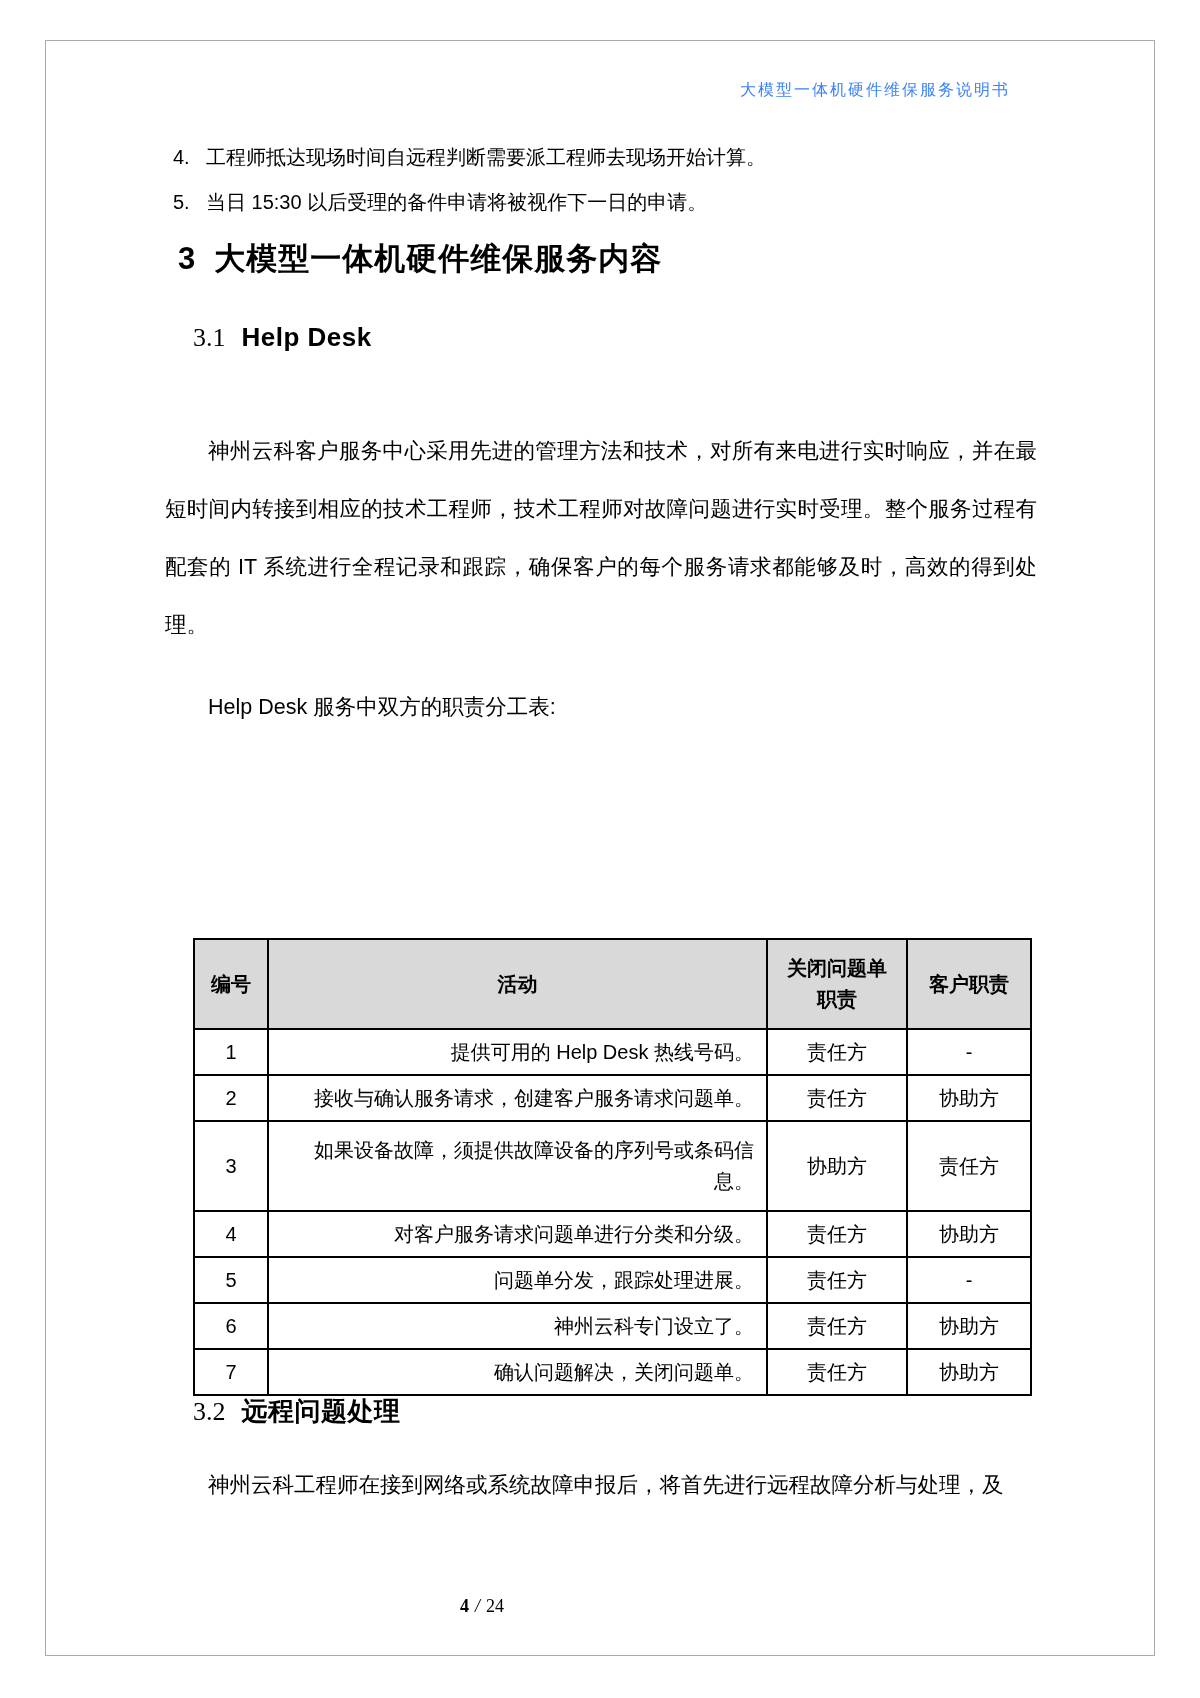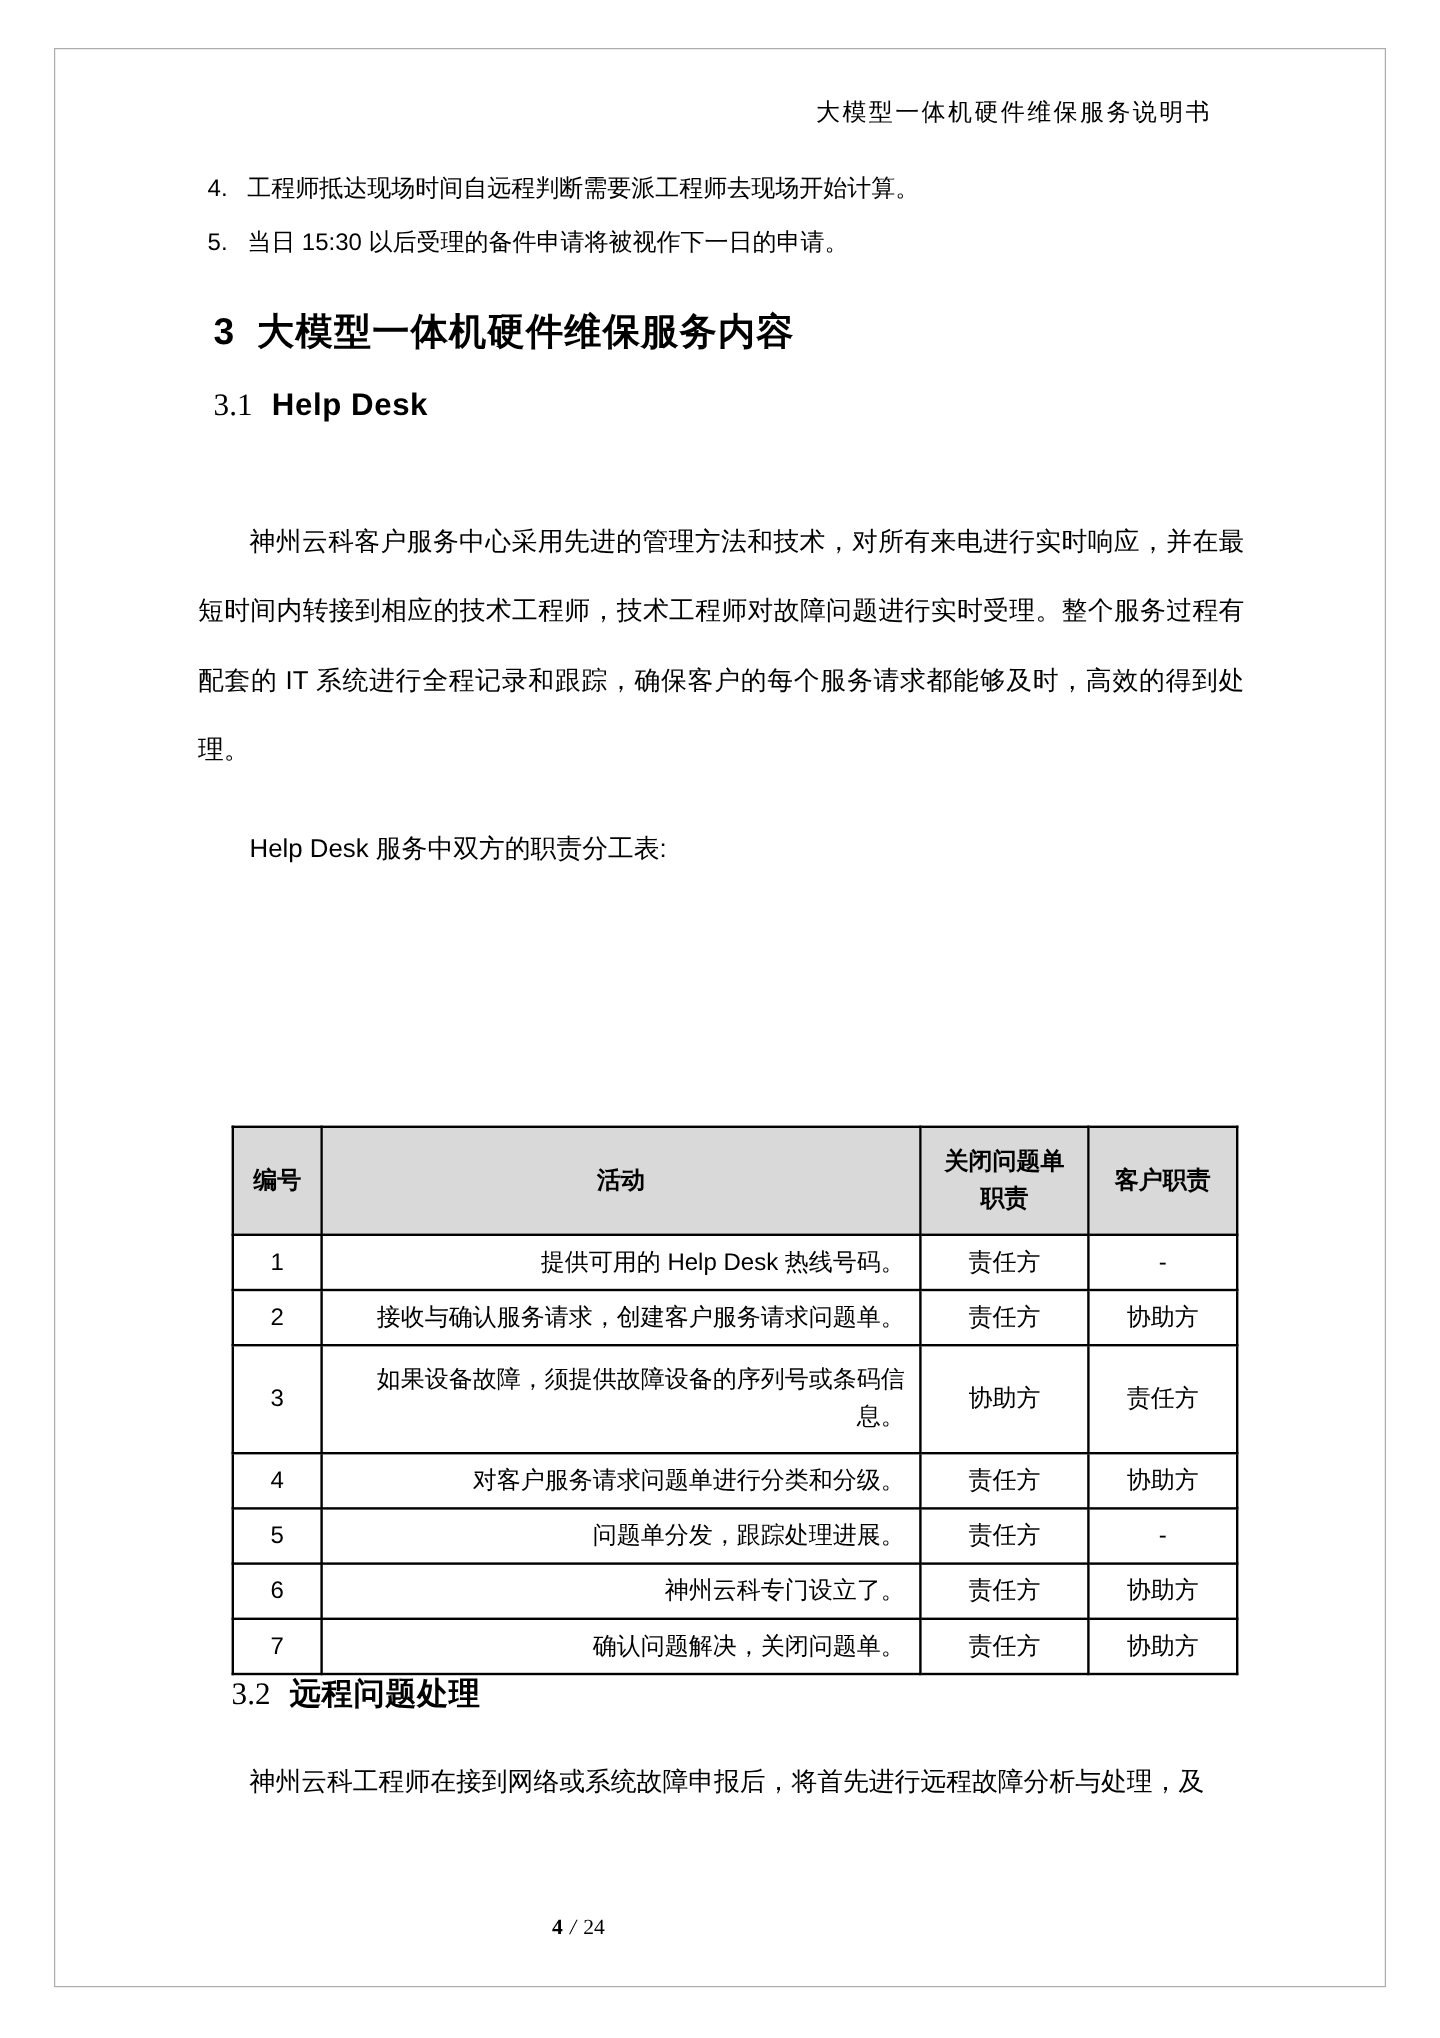--- a/index.html
+++ b/index.html
@@ -8,37 +8,37 @@
     font-family:"Liberation Sans","DejaVu Sans",sans-serif;color:#000;
     overflow:hidden;
   }
   .page-border{
     position:absolute;left:45px;top:40px;right:45px;bottom:42px;
     border:1px solid #ababab;pointer-events:none;
   }
   .doc-header{
     position:absolute;top:80px;right:190px;
     font-family:"Liberation Serif","DejaVu Serif",serif;
-    font-size:20px;color:#000000;letter-spacing:2px;
+    font-size:16px;color:#3b82f6;letter-spacing:2px;
   }
   .cont-list{position:absolute;left:173px;top:143px;width:862px;font-size:20px;}
   .cont-list .li{display:flex;margin-bottom:17px;line-height:28px;}
   .cont-list .num{width:33px;flex:0 0 33px;}
   .h1{
-    position:absolute;left:178px;top:256px;font-size:31px;font-weight:bold;
+    position:absolute;left:178px;top:238px;font-size:31px;font-weight:bold;
     letter-spacing:1px;
   }
   .h1 .sec-num{font-weight:bold;margin-right:18px;}
   .h2{position:absolute;font-size:26px;}
   .h2 .sub-num{
     font-family:"Liberation Serif","DejaVu Serif",serif;font-weight:normal;
     margin-right:16px;
   }
   .h2 .sub-title{font-weight:bold;letter-spacing:0.5px;}
-  .h2-31{left:178px;top:322px;}
+  .h2-31{left:193px;top:322px;}
   .h2-32{left:193px;top:1394px;}
   .bodytext{position:absolute;left:165px;top:422px;width:872px;font-size:21.5px;}
   .bodytext p{
     margin:0 0 24px 0;line-height:58px;text-indent:2em;
     text-align:justify;
   }
   .bodytext .table-intro{text-indent:2em;line-height:58px;margin:0;}
   .resp-table{
     position:absolute;left:193px;top:938px;width:837px;
     border-collapse:collapse;table-layout:fixed;font-size:20px;

